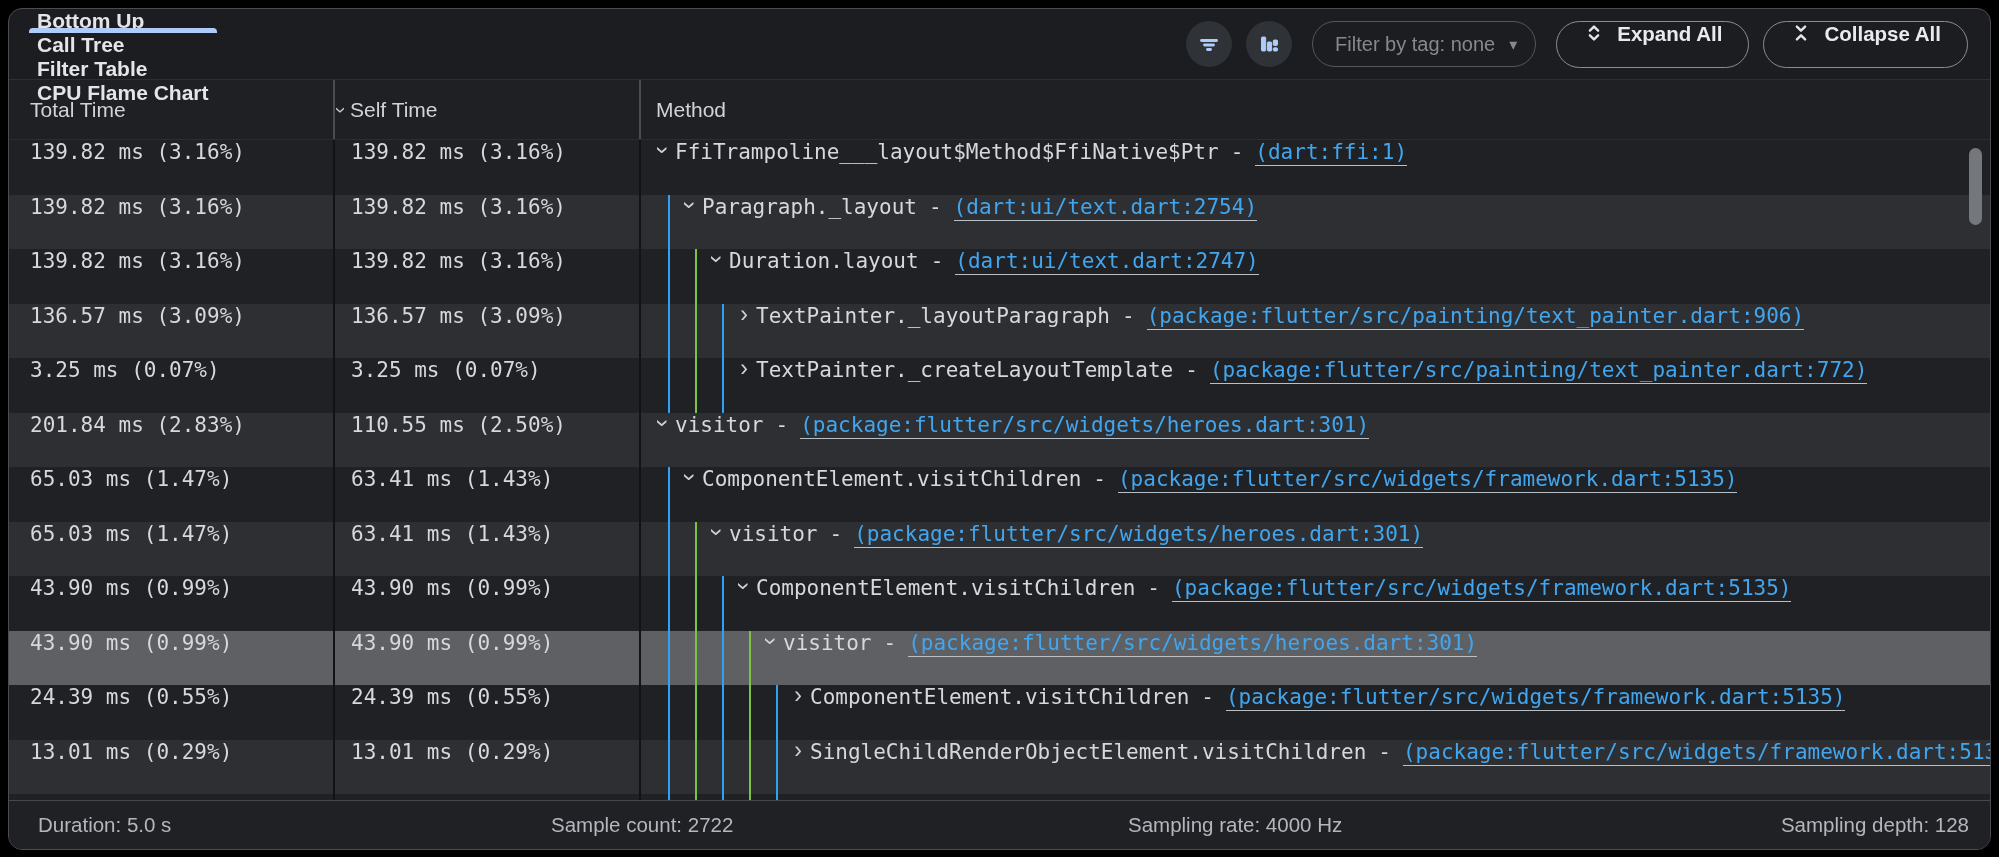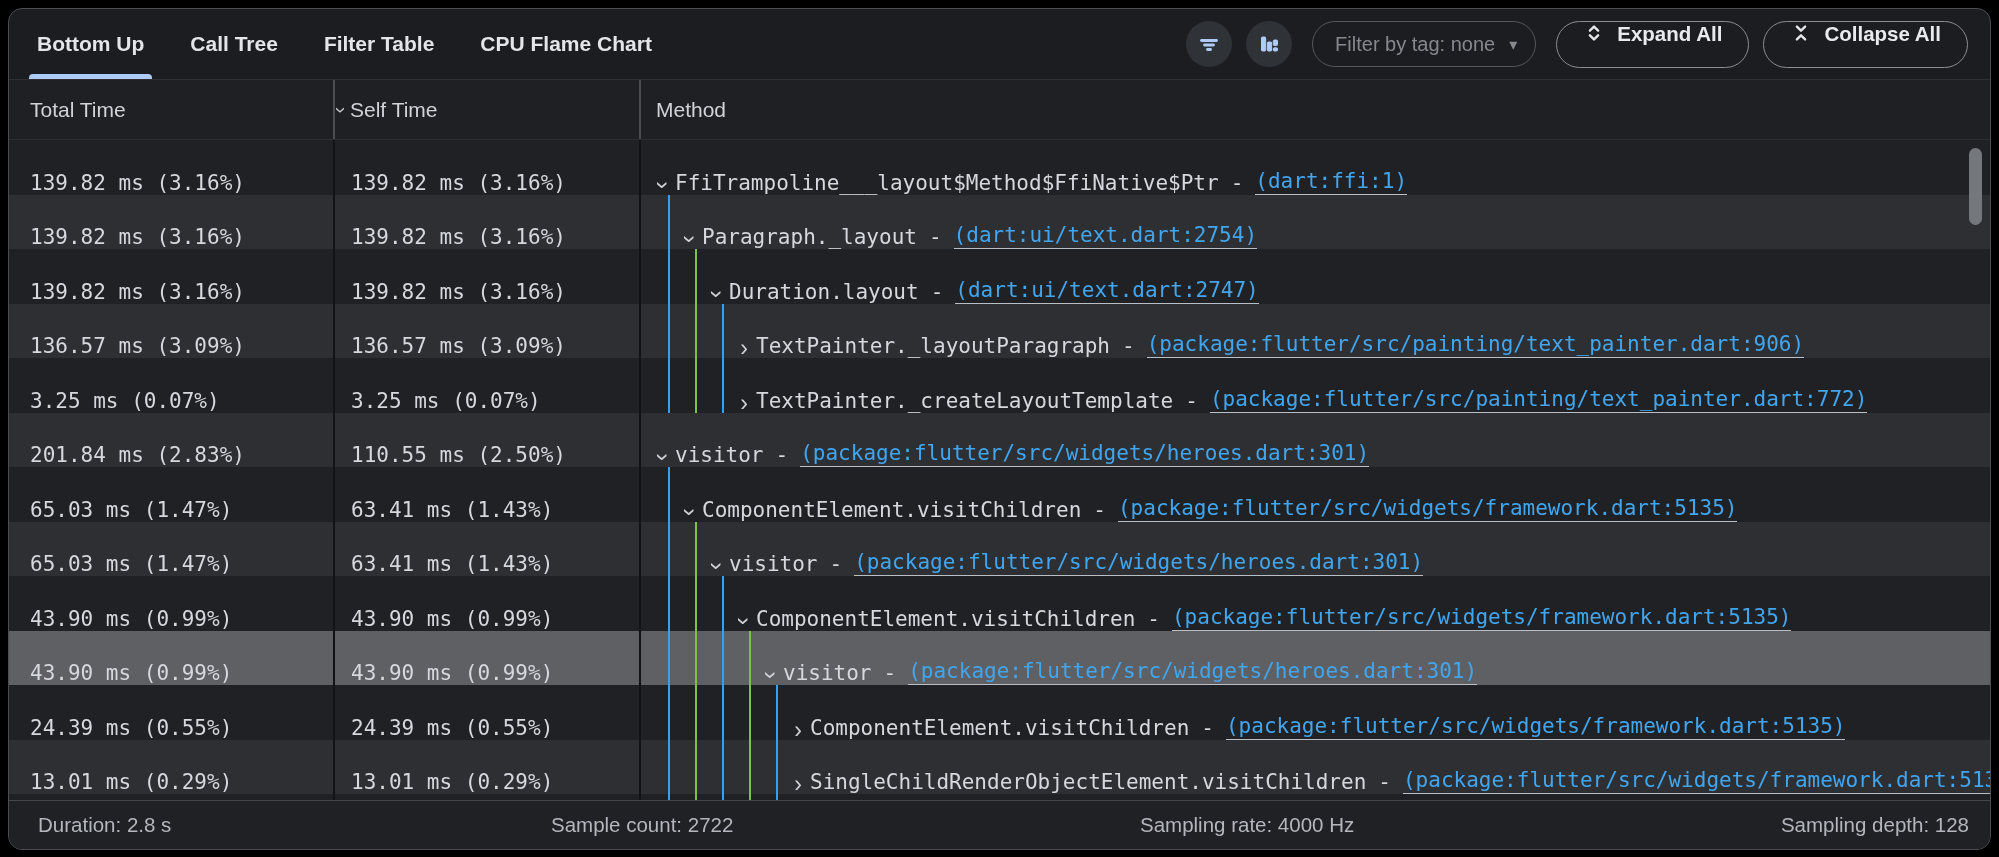--- a/index.html
+++ b/index.html
@@ -6,21 +6,21 @@
   html,body { width:1999px; height:857px; background:#000; overflow:hidden;
               font-family:"Liberation Sans", sans-serif; }
 
   .panel { position:absolute; left:8px; top:8px; width:1983px; height:842px;
            background:#1c1d20; border:1px solid #4b4d50; border-radius:14px;
            overflow:hidden; display:flex; flex-direction:column; }
 
   
   .topbar { height:71px; flex:none; display:flex; align-items:center;
             padding:0 22px 0 20px; border-bottom:1px solid #2e2f32; }
-  .tabs { display:flex; align-items:stretch; height:100%; }
+  .tabs { display:flex; align-items:stretch; height:100%;flex-direction:column; }
   .tab { position:relative; display:flex; align-items:center; padding:0 8px;
          margin-right:30px; font-size:21px; font-weight:700; color:#e3e5e8; cursor:pointer; }
   .tab .ind { position:absolute; left:0; right:0; bottom:0; height:5px;
               border-radius:4px 4px 0 0; background:var(--accent,#aecbfa); }
   .toolbar { margin-left:auto; display:flex; align-items:center; gap:14px; }
   .icon-btn { width:46px; height:46px; border-radius:50%; background:#2f3236; border:none;
               display:flex; align-items:center; justify-content:center; cursor:pointer; }
   .icon-btn svg { stroke:var(--accent,#aecbfa); fill:var(--accent,#aecbfa); }
   .tag-pill { height:46px; border-radius:23px; border:1px solid #55575b; padding:0 18px 0 22px;
               display:flex; align-items:center; gap:14px; color:#85898e; font-size:20px;
@@ -41,21 +41,21 @@
   .sortchev { display:inline-block; transform:rotate(90deg); font-size:20px; color:#c8cbcf;
               width:14px; text-align:center; line-height:14px; }
 
   
   .tbody { flex:1; position:relative; overflow:hidden;
            font-family:"DejaVu Sans Mono", monospace; font-size:21px; }
   .row { height:54.5px; display:flex; background:#202124; cursor:pointer; }
   .row.alt { background:#2d2f33; }
   .row.sel { background:#5e6064; }
   .row.partial { height:9px; overflow:hidden; }
-  .cell { display:flex; align-items:flex-end; white-space:nowrap; overflow:hidden; }
+  .cell { display:flex; align-items:flex-start; white-space:nowrap; overflow:hidden; }
   .c-total { width:326px; padding-left:21px; border-right:2px solid #121316; flex:none; color:#d5d8dc; }
   .c-self  { width:306px; padding-left:16px; border-right:2px solid #121316; flex:none; color:#d5d8dc; }
   .c-method{ flex:1; padding-left:10px; }
   .guide { width:27px; flex:none; align-self:stretch; position:relative; }
   .guide::before { content:""; position:absolute; left:17px; top:0; bottom:0; width:2px;
                    background:currentColor; }
   .chev { width:24px; flex:none; text-align:center; color:#cfd2d6; font-size:23px;
           font-family:"Liberation Sans",sans-serif; line-height:20px; }
   .chev.open { transform:rotate(90deg); }
   .mname { color:#d5d8dc; }
@@ -63,21 +63,21 @@
   .mlink { color:var(--link,#42a6ef); text-decoration:none;
            border-bottom:1.5px solid #b9bfc6; padding-bottom:1px; }
 
   .scroll-thumb { position:absolute; right:8px; top:139px; width:13px; height:77px;
                   border-radius:7px; background:#74777c; }
 
   
   .footer { height:49px; flex:none; position:relative; background:#1f2124;
             border-top:1px solid #46474b; color:#b3b7bd; font-size:20.5px; }
   .footer span { position:absolute; top:50%; transform:translateY(-50%); }
-  .f1 { left:29px; } .f2 { left:542px; } .f3 { left:1119px;margin-left:12px; } .f4 { right:21px; }
+  .f1 { left:29px; } .f2 { left:542px; } .f3 { left:1119px; } .f4 { right:21px; }
 </style>
 </head>
 <body>
 
 <div class="panel">
 
   <div class="topbar">
     <div class="tabs">
         <div class="tab selected">
           <span class="tab-label">Bottom Up</span>
@@ -353,18 +353,18 @@
           <span class="guide" style="color: rgb(49, 161, 245);"></span>
           <span class="guide" style="color: rgb(125, 194, 67);"></span>
           <span class="guide" style="color: rgb(49, 161, 245);"></span>
         </div>
       </div>
     </div>
 
   <div class="scroll-thumb"></div>
 
   <div class="footer">
-    <span class="f1">Duration: 2.8 s</span>
+    <span class="f1">Duration: 5.0 s</span>
     <span class="f2">Sample count: 2722</span>
     <span class="f3">Sampling rate: 4000 Hz</span>
     <span class="f4">Sampling depth: 128</span>
   </div>
 </div>
 
 </body></html>

